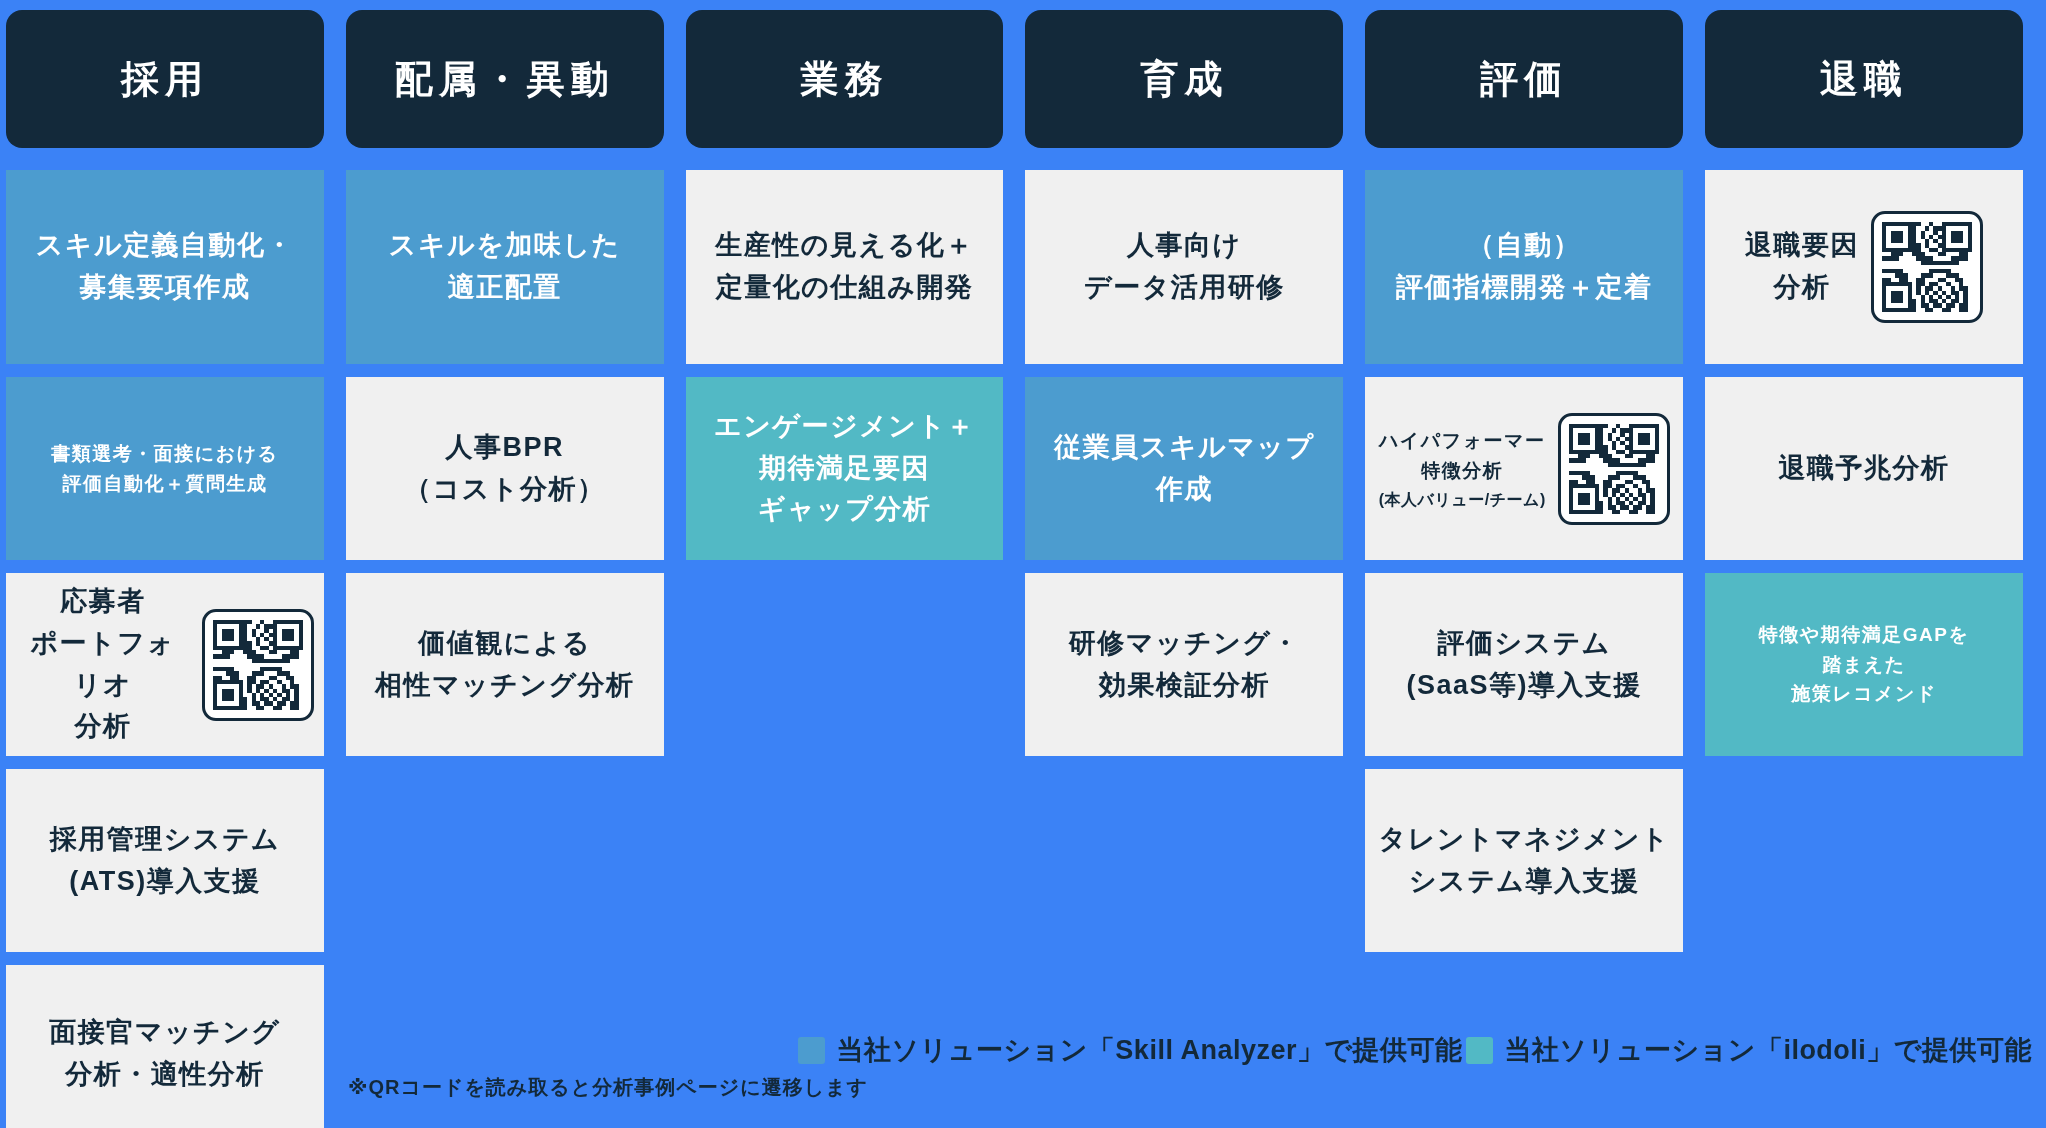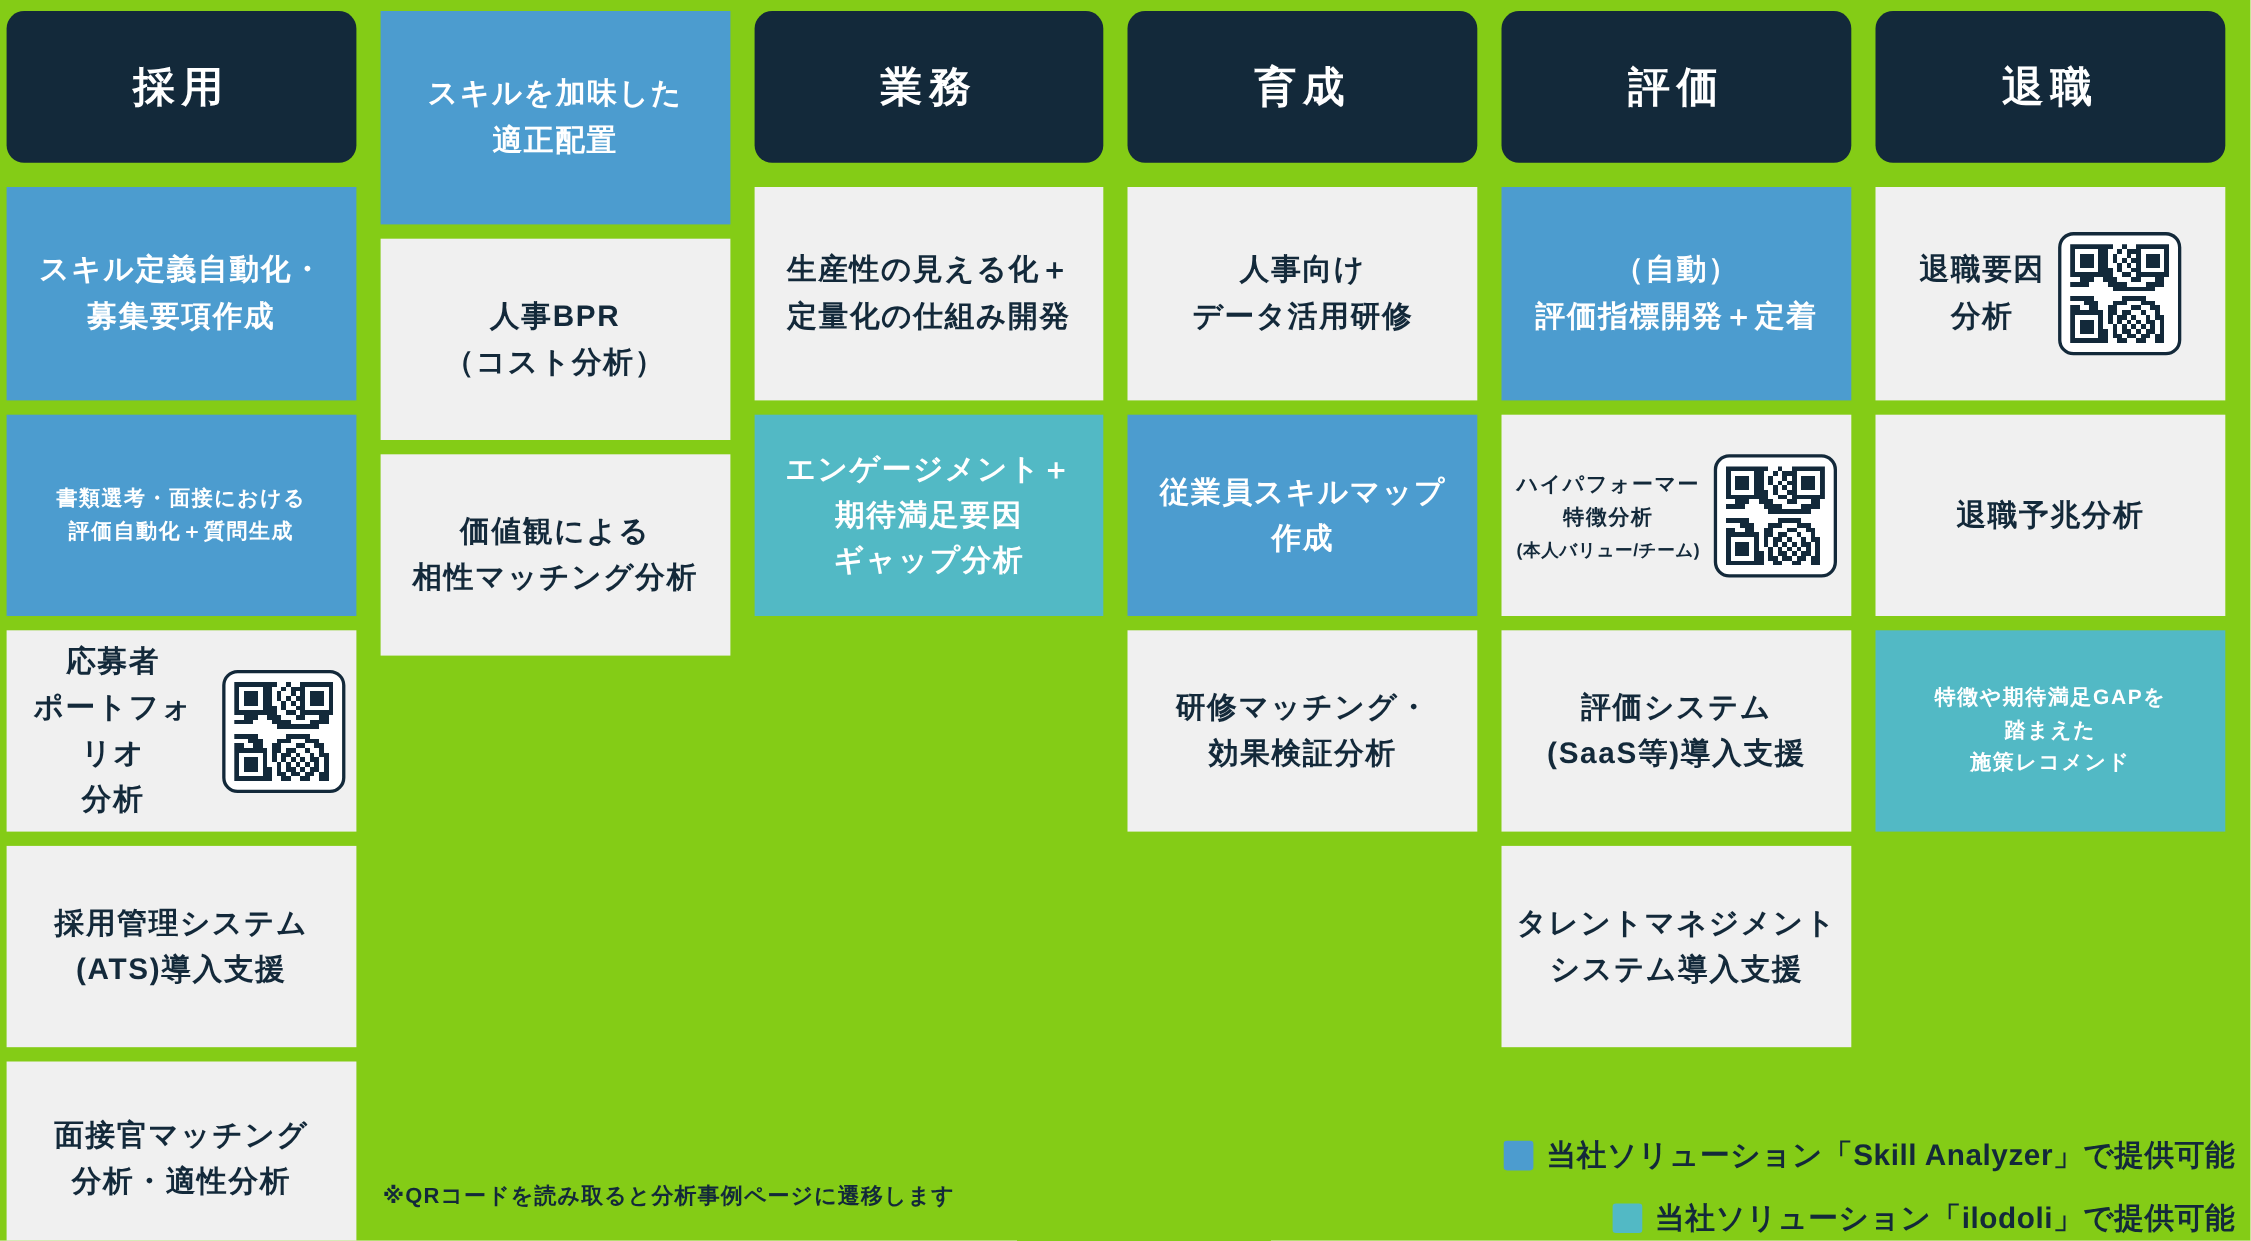--- a/index.html
+++ b/index.html
@@ -9,21 +9,21 @@
     --gray:#F0F0F0;
     --text_dark:#13293A;
     --text_light:#FFFFFF;
   }
   *{margin:0;padding:0;box-sizing:border-box;}
   html,body{background:#fff;}
   body{font-family:"Liberation Sans","DejaVu Sans",sans-serif;}
   .stage{
     position:relative;
     width:2046px;height:1128px;
-    background:#84cc16;
+    background:#3b82f6;
     overflow:hidden;
   }
   .board{
     display:flex;
     gap:22px;
     padding:10px 23px 0 6px;
   }
   .col{flex:1;display:flex;flex-direction:column;}
   .header{
     height:138px;
@@ -64,21 +64,21 @@
     padding:8px;
   }
   .qr svg{display:block;width:100%;height:100%;}
   .footnote{
     position:absolute;left:348px;top:1074px;
     color:var(--text_dark);
     font-size:20px;font-weight:600;letter-spacing:1px;
   }
   .legend{
     position:absolute;right:14px;top:1032px;
-    display:flex;flex-direction:column;align-items:flex-end;gap:21px;
+    display:flex;flex-direction:row;align-items:flex-end;gap:3px;
   }
   .legend-item{display:flex;align-items:center;gap:12px;}
   .legend-swatch{width:27px;height:27px;border-radius:3px;}
   .legend-swatch.sw-blue{background:var(--blue);}
   .legend-swatch.sw-teal{background:var(--teal);}
   .legend-label{
     color:var(--text_dark);
     font-size:27px;font-weight:600;letter-spacing:0.5px;
   }
 </style>
@@ -358,20 +358,21 @@
         <div class="cell short" data-variant="gray">
           <div class="txt">
               <div class="main">面接官マッチング
 分析・適性分析</div>
             </div>
         </div>
       </div>
     </div>
 
     <div class="col">
+      <div class="header">配属・異動</div>
       <div class="cells">
         <div class="cell" data-variant="blue">
           <div class="txt">
               <div class="main">スキルを加味した
 適正配置</div>
             </div>
         </div>
         <div class="cell" data-variant="gray">
           <div class="txt">
               <div class="main">人事BPR

